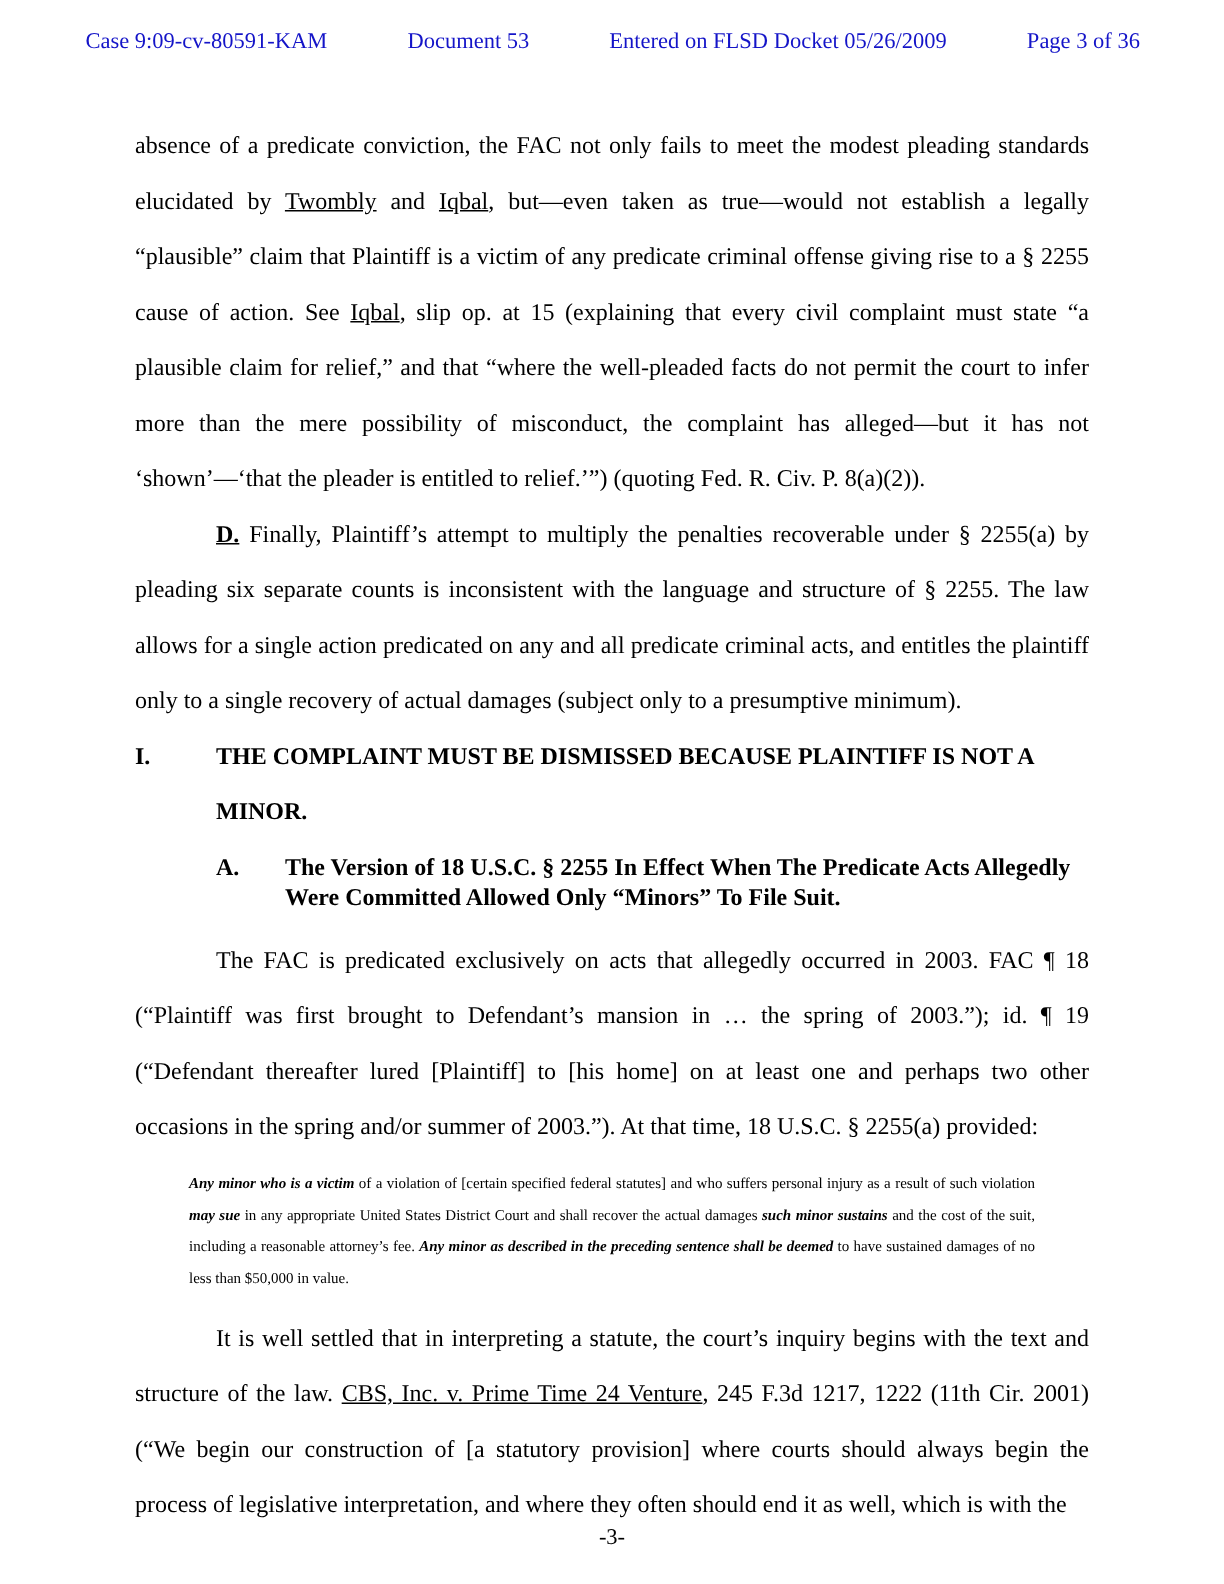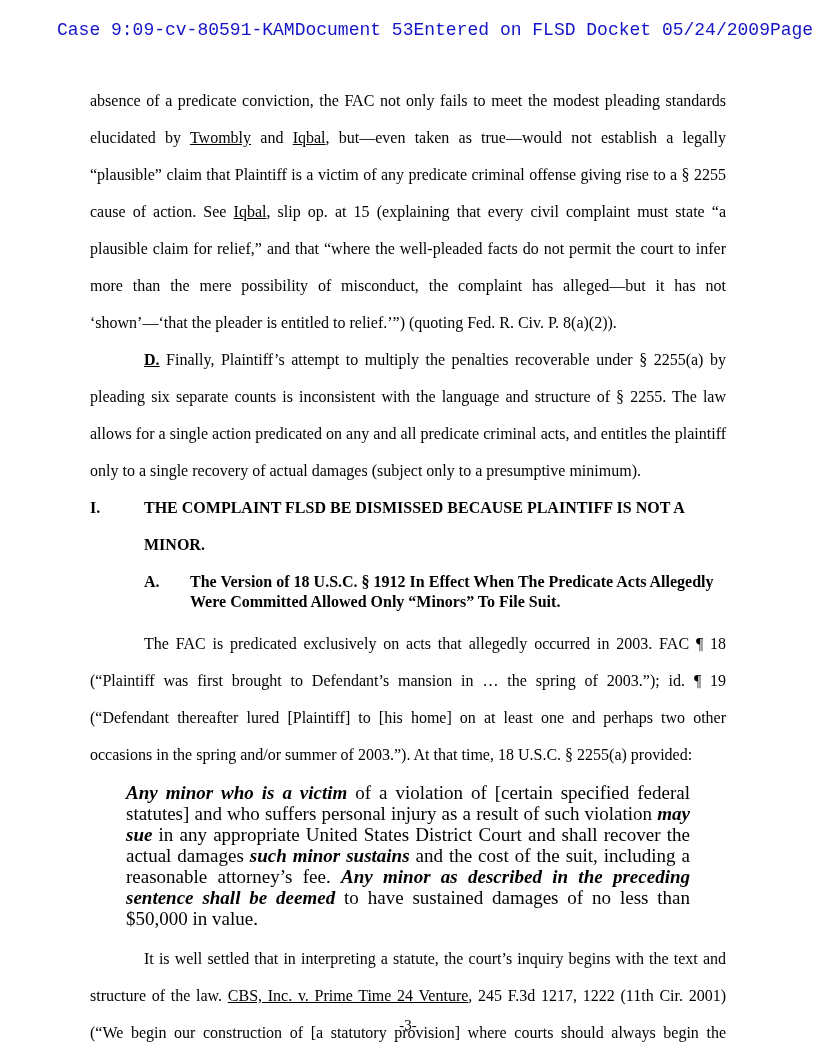--- a/index.html
+++ b/index.html
@@ -11,22 +11,22 @@
     margin: 0 auto;
     background: #ffffff;
     color: #000000;
     font-family: "Liberation Serif", serif;
     overflow: hidden;
   }
   .ecf-header {
     display: flex;
     justify-content: space-between;
     padding: 20px 56px 0 57px;
-    font-family: Liberation Mono, monospace;
-    font-size: 18px;
+    font-family: Liberation Serif, serif;
+    font-size: 15px;
     color: var(--header-blue, #1414c8);
     white-space: nowrap;
   }
   .doc-body {
     padding: 0 90px;
     margin-top: 42px;
     font-size: 16px;
   }
   .para {
     line-height: 37px;
@@ -51,57 +51,57 @@
     line-height: 20px;
     margin: 9px 10px 13px 54px;
     text-align: left;
   }
   .heading-2 .h-num { width: 46px; flex: none; }
   .heading-2 .h-text { flex: 1; }
   .quote {
     margin: 9px 36px 11px 36px;
     line-height: 21px;
     text-align: justify;
-    font-size: 19px;
+    font-size: 10px;
   }
   .page-footer {
     position: absolute;
     bottom: 22px;
     left: 0;
     right: 0;
     text-align: center;
     font-size: 15px;
   }
 </style>
 </head>
 <body>
 
 <div class="page">
 
   <header class="ecf-header">
     <span>Case 9:09-cv-80591-KAM</span>
     <span>Document 53</span>
-    <span>Entered on FLSD Docket 05/24/2009</span>
+    <span>Entered on FLSD Docket 05/26/2009</span>
     <span>Page 3 of 36</span>
   </header>
 
   <main class="doc-body">
 
     <p class="para">absence of a predicate conviction, the FAC not only fails to meet the modest pleading standards elucidated by <span class="seg-u">Twombly</span> and <span class="seg-u">Iqbal</span>, but—even taken as true—would not establish a legally “plausible” claim that Plaintiff is a victim of any predicate criminal offense giving rise to a § 2255 cause of action.  <span class="seg-i">See</span> <span class="seg-u">Iqbal</span>, slip op. at 15 (explaining that every civil complaint must state “a plausible claim for relief,” and that “where the well-pleaded facts do not permit the court to infer more than the mere possibility of misconduct, the complaint has alleged—but it has not ‘shown’—‘that the pleader is entitled to relief.’”) (quoting Fed. R. Civ. P. 8(a)(2)).</p>
 
     <p class="para indent"><span class="seg-bu">D.</span>  Finally, Plaintiff’s attempt to multiply the penalties recoverable under § 2255(a) by pleading six separate counts is inconsistent with the language and structure of § 2255.  The law allows for a single action predicated on any and all predicate criminal acts, and entitles the plaintiff only to a single recovery of actual damages (subject only to a presumptive minimum).</p>
 
     <div class="heading-1">
       <span class="h-num">I.</span>
-      <span class="h-text">THE COMPLAINT FLSD BE DISMISSED BECAUSE PLAINTIFF IS NOT A MINOR.</span>
+      <span class="h-text">THE COMPLAINT MUST BE DISMISSED BECAUSE PLAINTIFF IS NOT A MINOR.</span>
     </div>
 
     <div class="heading-2">
       <span class="h-num">A.</span>
-      <span class="h-text">The Version of 18 U.S.C. § 1912 In Effect When The Predicate Acts Allegedly Were Committed Allowed Only “Minors” To File Suit.</span>
+      <span class="h-text">The Version of 18 U.S.C. § 2255 In Effect When The Predicate Acts Allegedly Were Committed Allowed Only “Minors” To File Suit.</span>
     </div>
 
     <p class="para indent">The FAC is predicated exclusively on acts that allegedly occurred in 2003.  FAC ¶ 18 (“Plaintiff was first brought to Defendant’s mansion in … the spring of 2003.”); <span class="seg-i">id.</span> ¶ 19 (“Defendant thereafter lured [Plaintiff] to [his home] on at least one and perhaps two other occasions in the spring and/or summer of 2003.”).  At that time, 18 U.S.C. § 2255(a) provided:</p>
 
     <blockquote class="quote"><span class="seg-bi">Any minor who is a victim</span> of a violation of [certain specified federal statutes] and who suffers personal injury as a result of such violation <span class="seg-bi">may sue</span> in any appropriate United States District Court and shall recover the actual damages <span class="seg-bi">such minor sustains</span> and the cost of the suit, including a reasonable attorney’s fee.  <span class="seg-bi">Any minor as described in the preceding sentence shall be deemed</span> to have sustained damages of no less than $50,000 in value.</blockquote>
 
     <p class="para indent">It is well settled that in interpreting a statute, the court’s inquiry begins with the text and structure of the law.  <span class="seg-u">CBS, Inc. v. Prime Time 24 Venture</span>, 245 F.3d 1217, 1222 (11th Cir. 2001) (“We begin our construction of [a statutory provision] where courts should always begin the process of legislative interpretation, and where they often should end it as well, which is with the</p>
 
   </main>
 

